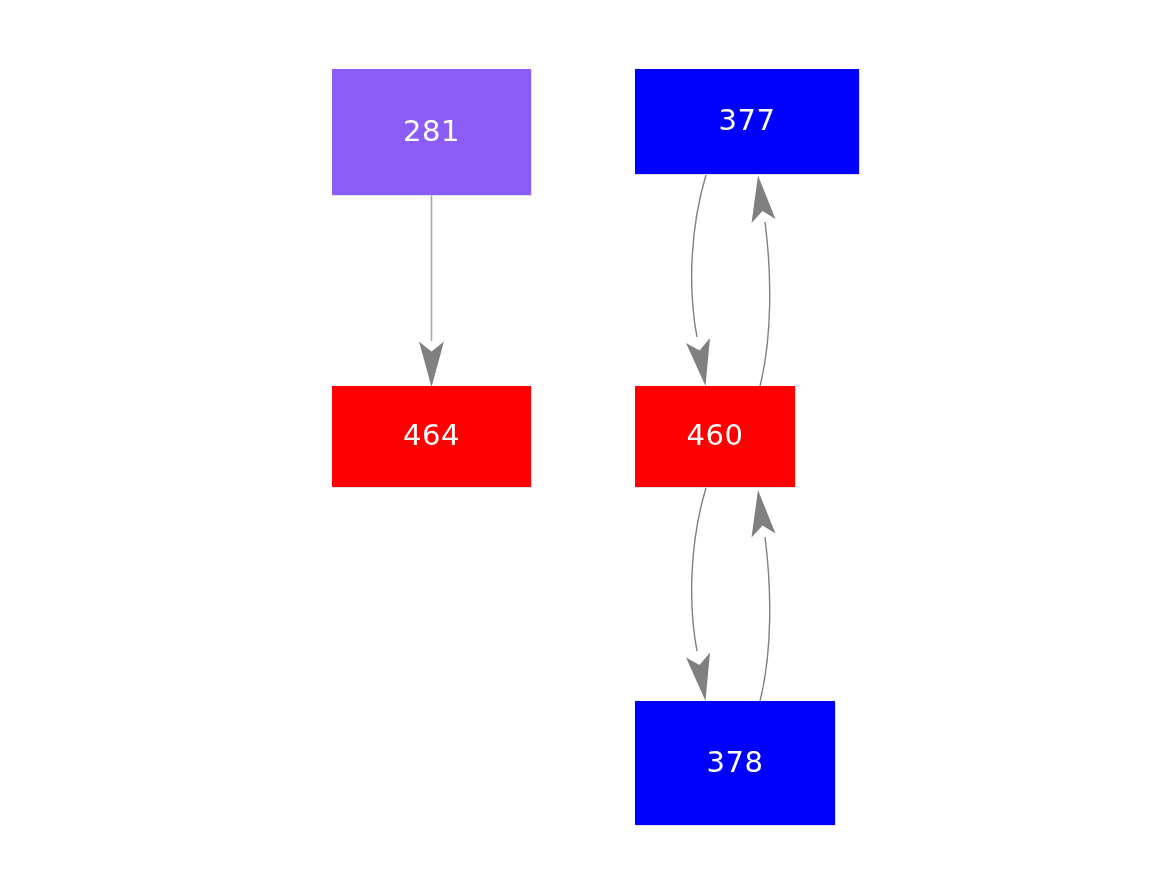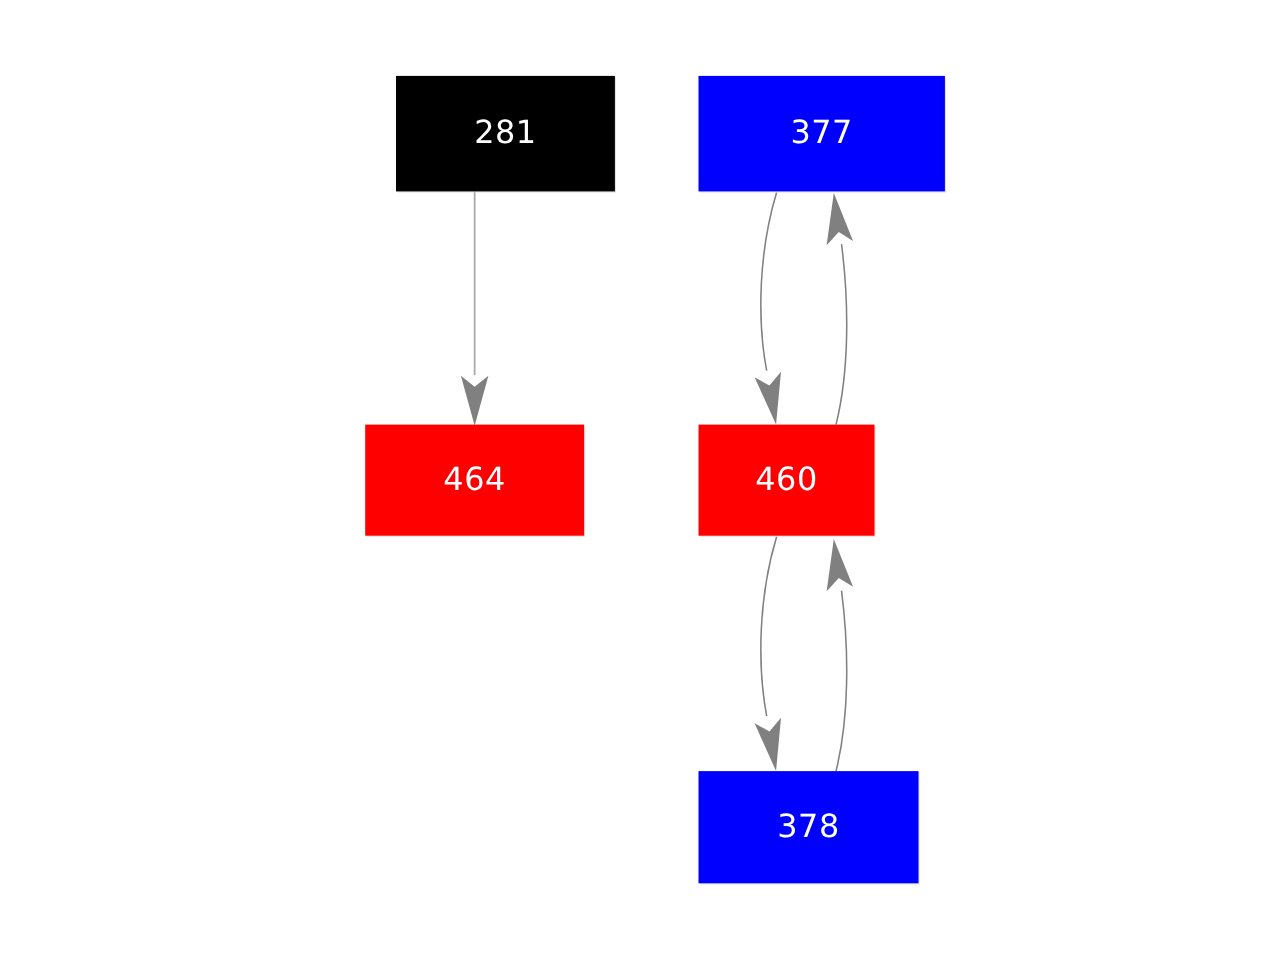--- a/index.html
+++ b/index.html
@@ -86,33 +86,33 @@
       <path class="edge-curve" d="M 706,488 C 690,541 688,603 697,651"></path>
       <path class="arrow-head" d="M 705.5,701 L 686.0,657.5 L 699.5,665.0 L 710.0,652.5 Z"></path>
     </g>
 
     <g>
       <path class="edge-curve" d="M 760,701 C 772,653 772,591 765,537"></path>
       <path class="arrow-head" d="M 758.0,490.0 L 775.5,533.5 L 762.5,525.5 L 751.5,537.5 Z"></path>
     </g>
   </svg>
 
-  <div class="node" style="left:332px; top:69px; width:199px; height:105px; background:#000000;margin-left:28px;">
+  <div class="node" style="left:332px; top:69px; width:199px; height:126px; background:#8b5cf6;">
     <span class="node-label">281</span>
   </div>
 
   <div class="node" style="left:332px; top:386px; width:199px; height:101px; background:#ff0000;">
     <span class="node-label">464</span>
   </div>
 
   <div class="node" style="left:635px; top:69px; width:224px; height:105px; background:#0000ff;">
     <span class="node-label">377</span>
   </div>
 
   <div class="node" style="left:635px; top:386px; width:160px; height:101px; background:#ff0000;">
     <span class="node-label">460</span>
   </div>
 
-  <div class="node" style="left:635px; top:701px; width:200px; height:102px; background:#0000ff;">
+  <div class="node" style="left:635px; top:701px; width:200px; height:124px; background:#0000ff;">
     <span class="node-label">378</span>
   </div>
 
 </div>
 
 </body></html>

